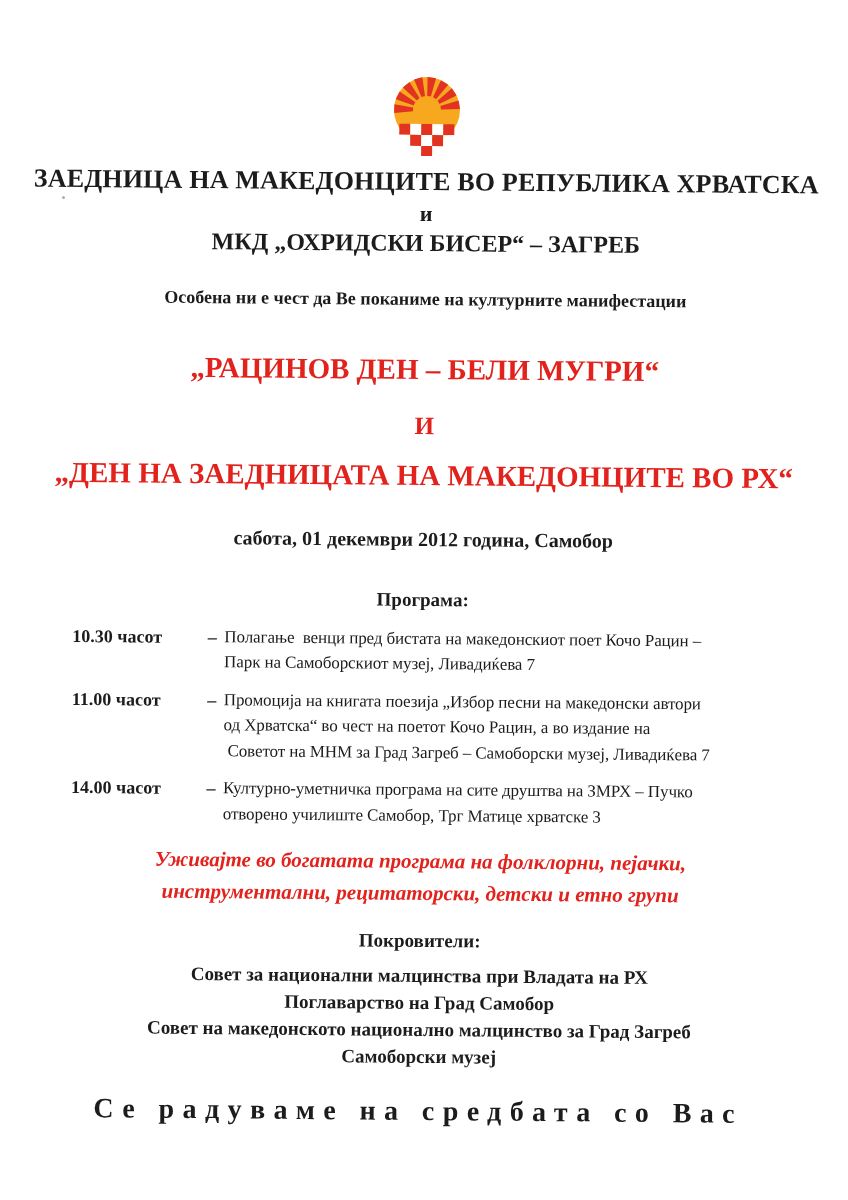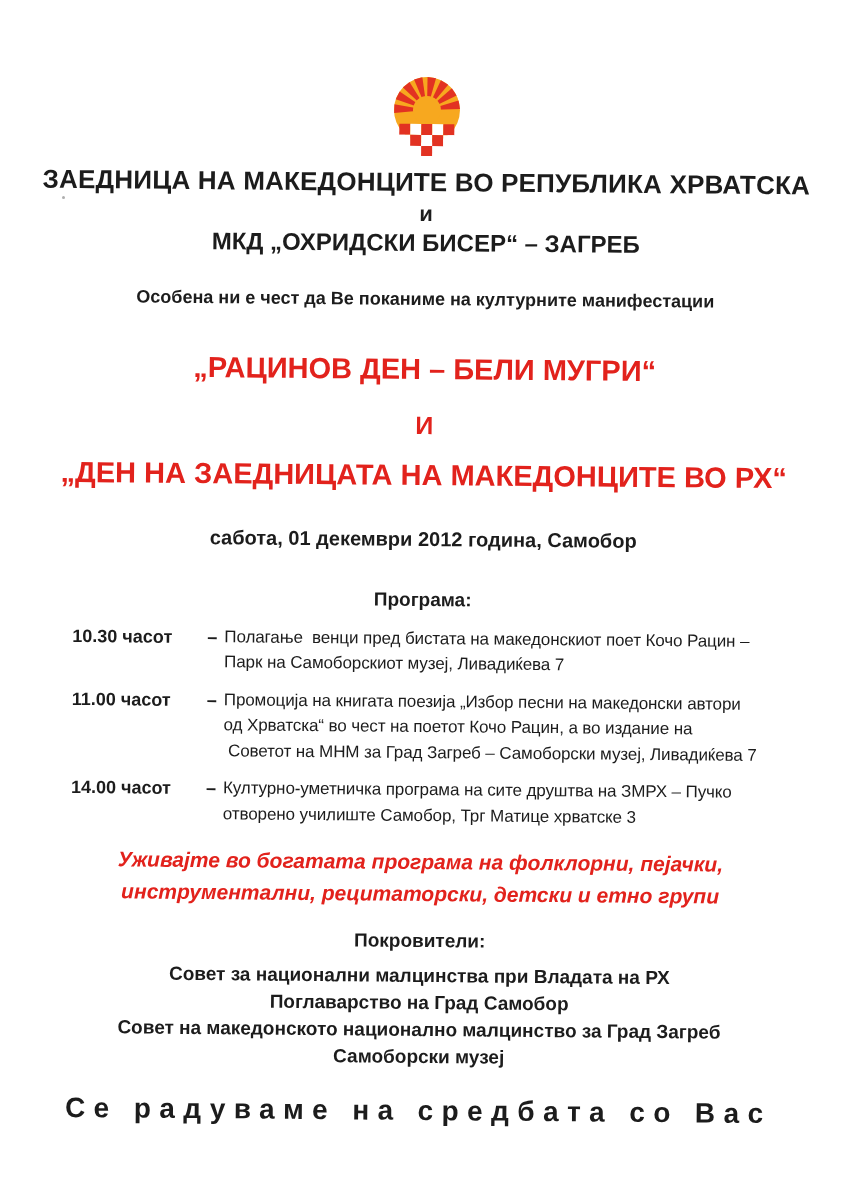--- a/index.html
+++ b/index.html
@@ -9,21 +9,21 @@
     --logo-red:#e23222;
     --paper:#ffffff;
   }
   html,body{margin:0;padding:0;background:#fff;}
   .page{
     position:relative;
     width:848px;height:1200px;
     background:var(--paper);
     overflow:hidden;
     color:var(--text);
-    font-family:Liberation Sans, sans-serif;
+    font-family:Liberation Serif, serif;
     text-align:center;
   }
   .tilt{transform:rotate(0.5deg);transform-origin:50% 40%;padding-top:72px;}
 
   .logo-wrap{display:flex;justify-content:center;height:84px;}
   .logo-wrap svg{width:110px;height:84px;}
   .c-yellow{fill:var(--logo-yellow,#f7a81f);}
   .c-red{fill:var(--logo-red,#e23222);}
   .c-white{fill:#ffffff;}
 

